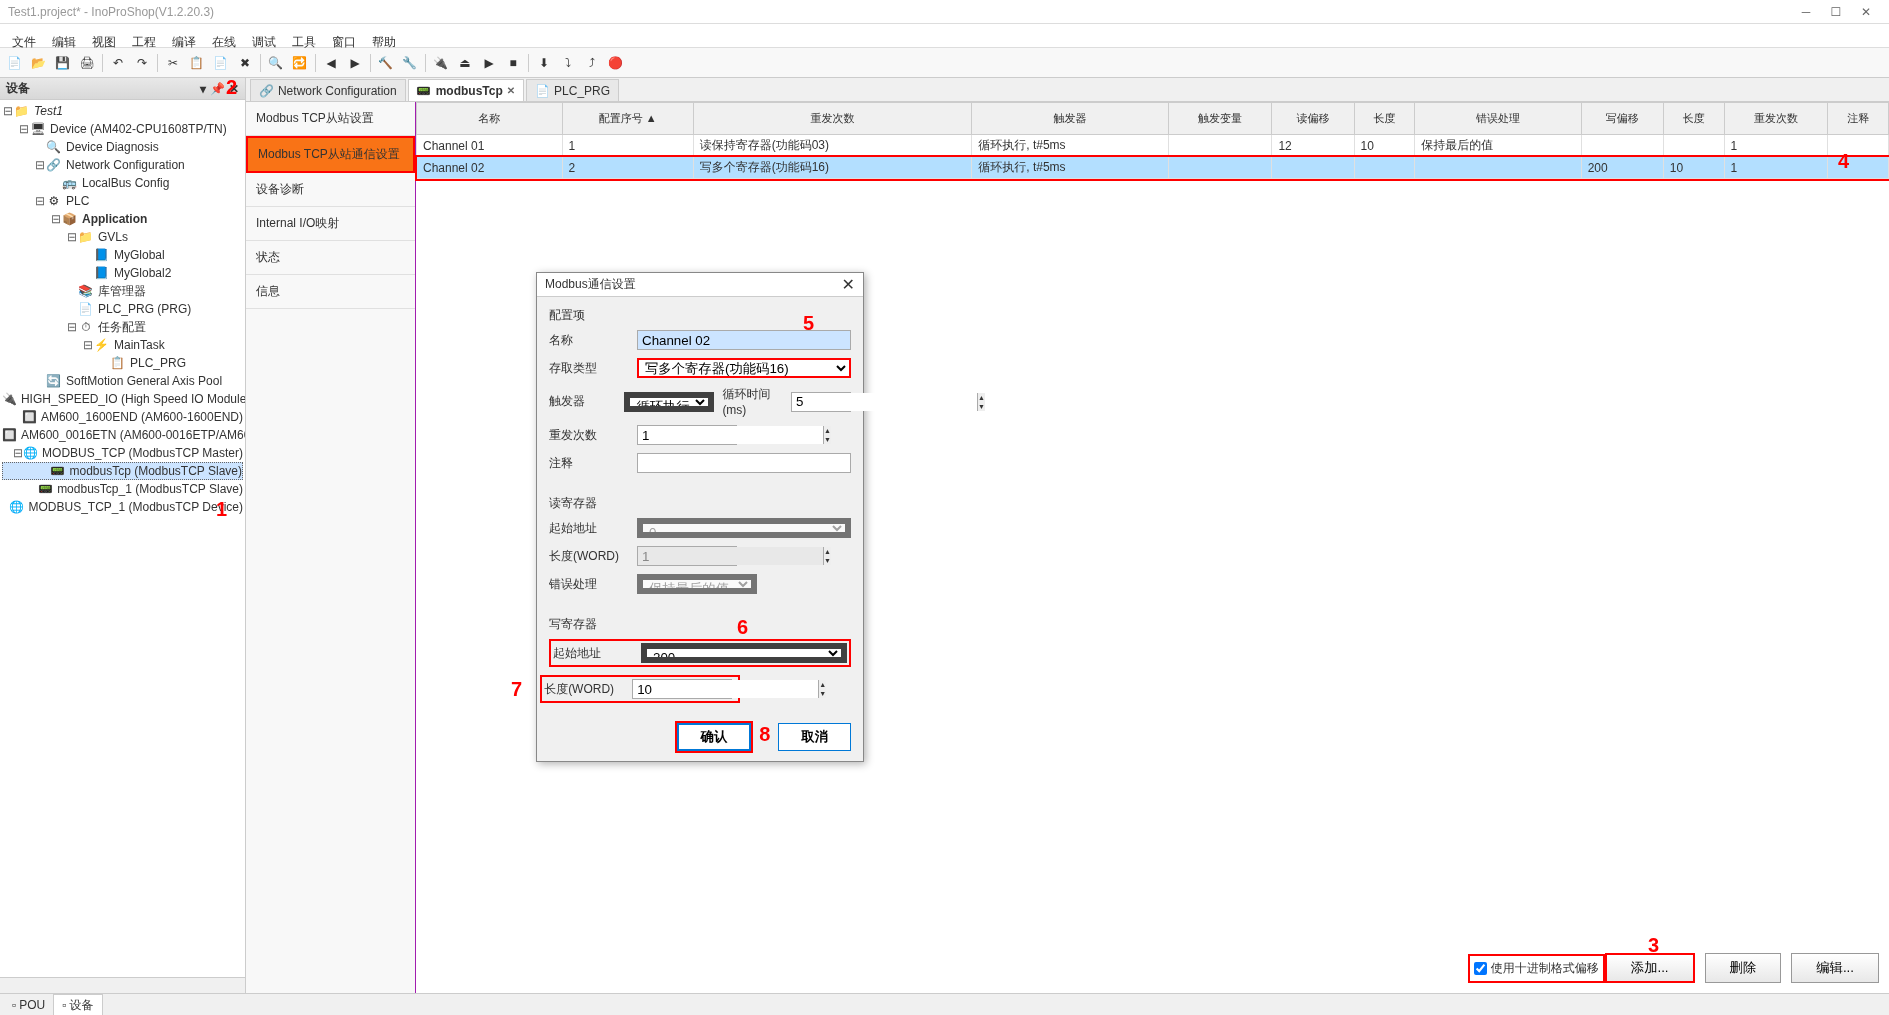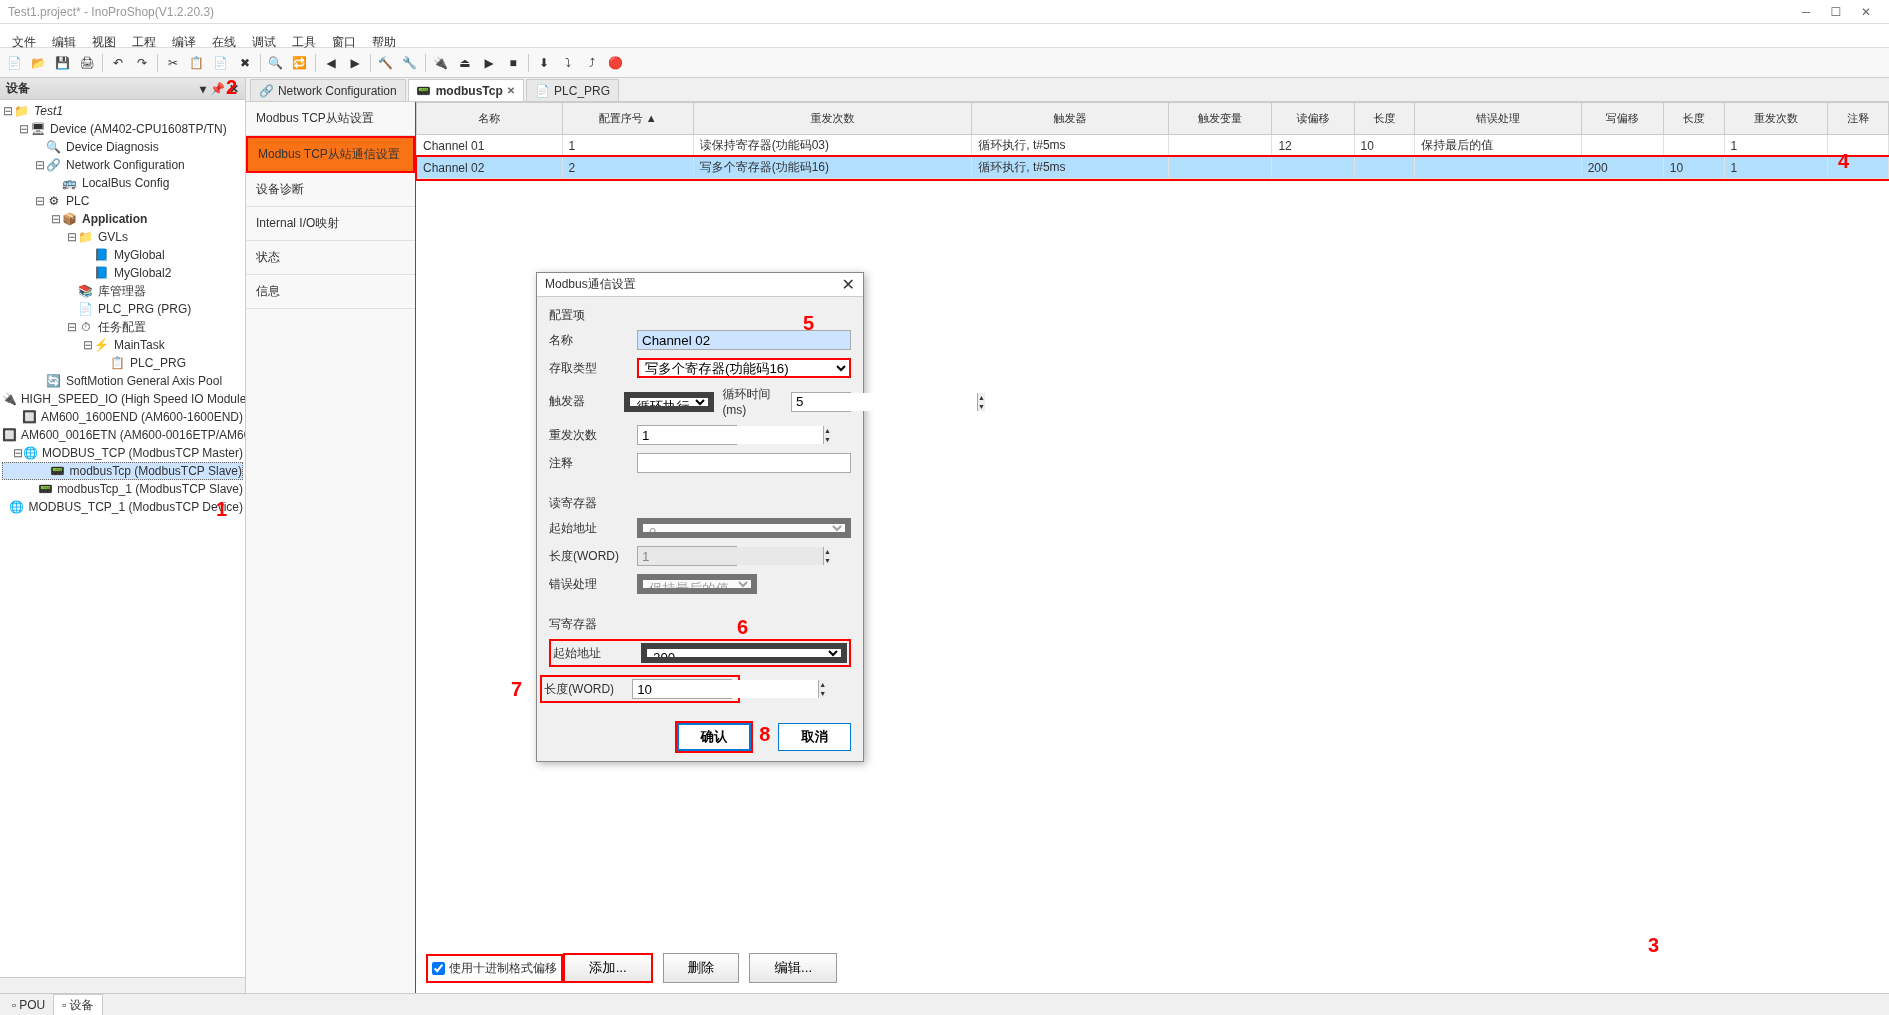--- a/index.html
+++ b/index.html
@@ -42,21 +42,21 @@
     .side-tab.active { background: #f97316; }
     .side-tab.highlighted { border: 2px solid red; }
     
     .main-content { flex: 1; padding: 0; position: relative; }
     
     .data-table { width: 100%; border-collapse: collapse; }
     .data-table th { background: #f0f0f0; border: 1px solid #ccc; padding: 2px 4px; font-weight: normal; height: 32px; font-size: 11px; }
     .data-table td { border: 1px solid #e0e0e0; padding: 2px 6px; height: 22px; }
     .data-table tr.selected td { background: #b3dfff; }
     
-    .bottom-controls { position: absolute; bottom: 10px; left: 10px; right: 10px; display: flex; justify-content: flex-start; align-items: center; }
+    .bottom-controls { position: absolute; bottom: 10px; left: 10px; right: 10px; display: flex; justify-content: flex-end; align-items: center; }
     .checkbox-wrap { display: flex; align-items: center; gap: 4px; border: 2px solid red; padding: 4px; }
     .btn-group { display: flex; gap: 10px; }
     .btn { padding: 4px 24px; border: 1px solid #999; background: linear-gradient(#fff, #e8e8e8); cursor: pointer; }
     .btn.highlighted { border: 2px solid red; }
     
     .dialog-overlay { position: absolute; top: 170px; left: 120px; }
     .dialog { width: 328px; background: #f0f0f0; border: 1px solid #888; box-shadow: 2px 2px 8px rgba(0,0,0,0.3); }
     .dialog-title { height: 24px; background: #fff; border-bottom: 1px solid #ccc; display: flex; align-items: center; padding: 0 8px; }
     .dialog-title .spacer { flex: 1; }
     .dialog-close { cursor: pointer; font-size: 16px; color: #333; }

